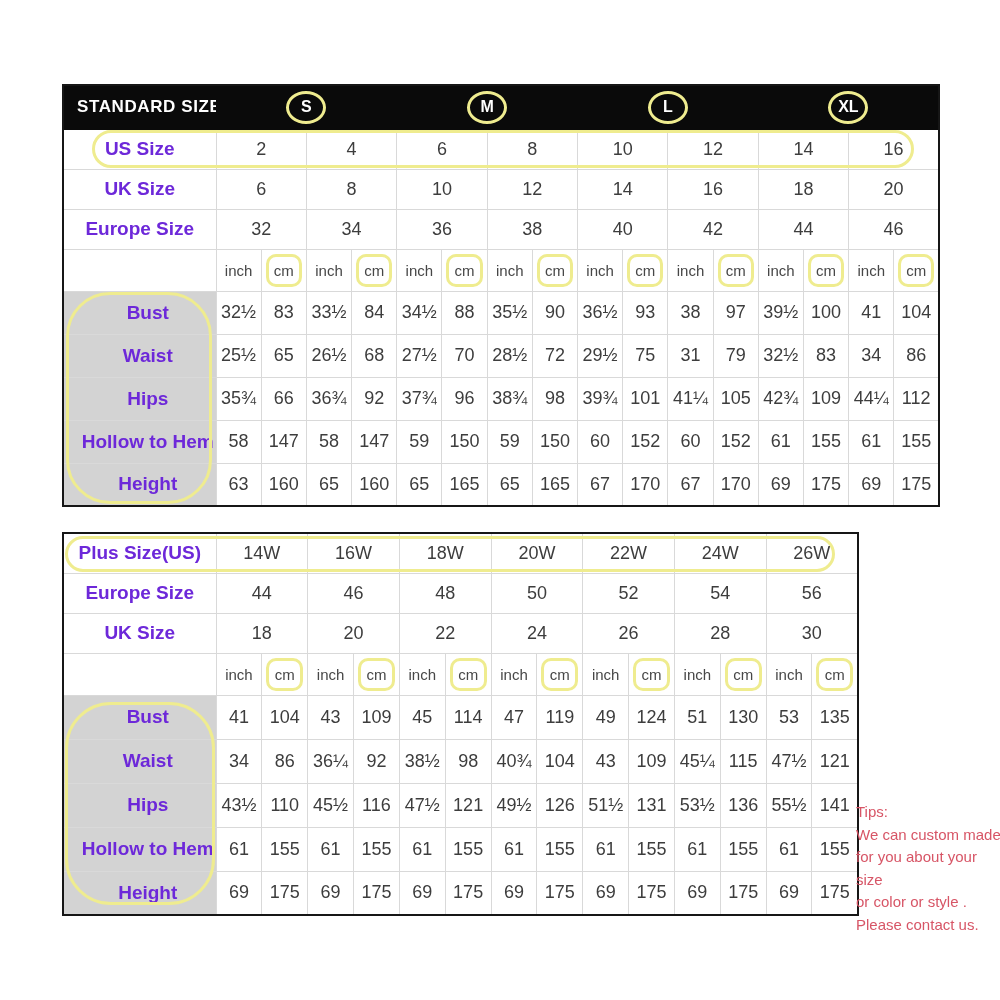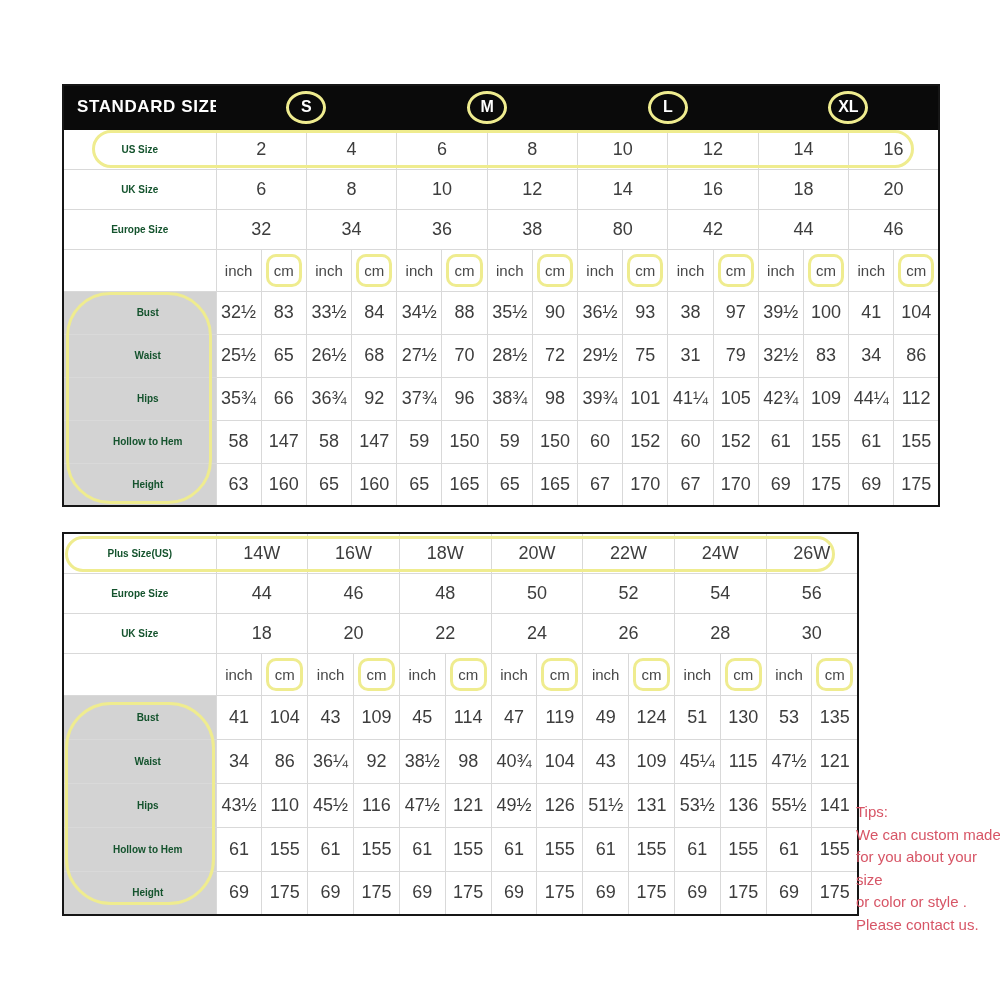--- a/index.html
+++ b/index.html
@@ -46,21 +46,21 @@
     border:3px solid var(--highlight);border-radius:50%;
     color:#ffffff;font-weight:bold;font-size:16px;
   }
 
   tr.size-row{height:40px;}
   tr.unit-row{height:42px;}
   tr.unit-row td{font-size:15px;color:#474747;text-align:center;}
   tr.meas-row{height:43px;}
   .plus tr.meas-row{height:44px;}
 
-  td.label{font-weight:bold;font-size:10px;color:#14532d;}
+  td.label{font-weight:bold;font-size:19px;color:#6d28d9;}
   td.mlabel{background:var(--label_bg);padding-left:16px;}
 
   
   tr.unit-row td:nth-child(2n+3){position:relative;}
   tr.unit-row td:nth-child(2n+3)::after{
     content:"";position:absolute;left:4px;right:4px;top:4px;bottom:4px;
     border:3px solid var(--highlight);border-radius:10px;pointer-events:none;
   }
 
   
@@ -139,21 +139,21 @@
             <td colspan="2">16</td>
             <td colspan="2">18</td>
             <td colspan="2">20</td>
           </tr>
         <tr class="size-row">
           <td class="label">Europe Size</td>
         <td colspan="2">32</td>
             <td colspan="2">34</td>
             <td colspan="2">36</td>
             <td colspan="2">38</td>
-            <td colspan="2">80</td>
+            <td colspan="2">40</td>
             <td colspan="2">42</td>
             <td colspan="2">44</td>
             <td colspan="2">46</td>
           </tr>
 
         <tr class="unit-row">
           <td class="label"></td>
         <td>inch</td>
             <td>cm</td>
             <td>inch</td>

